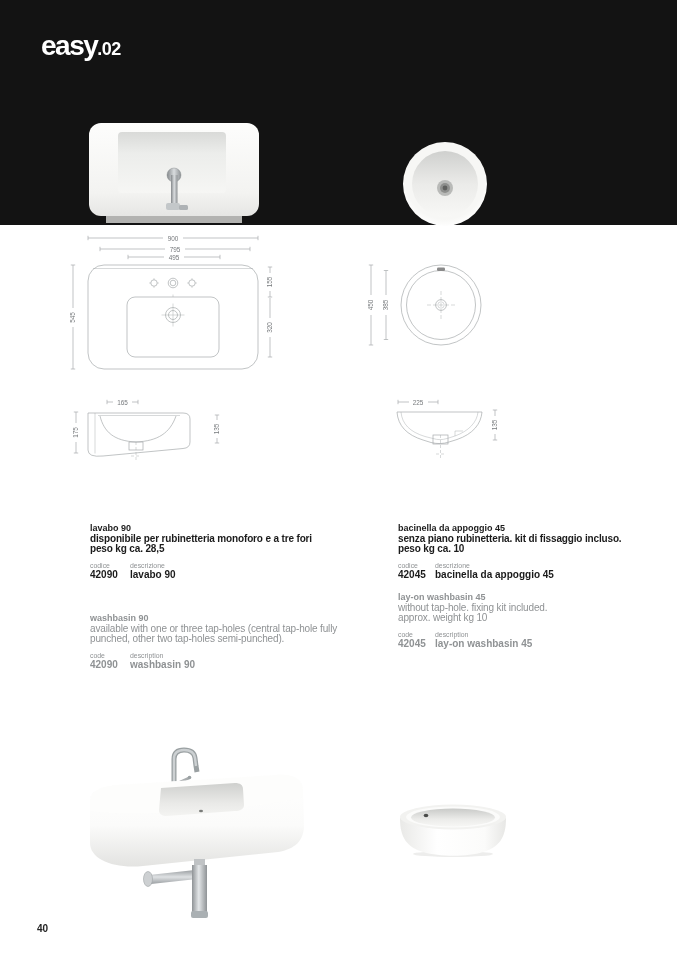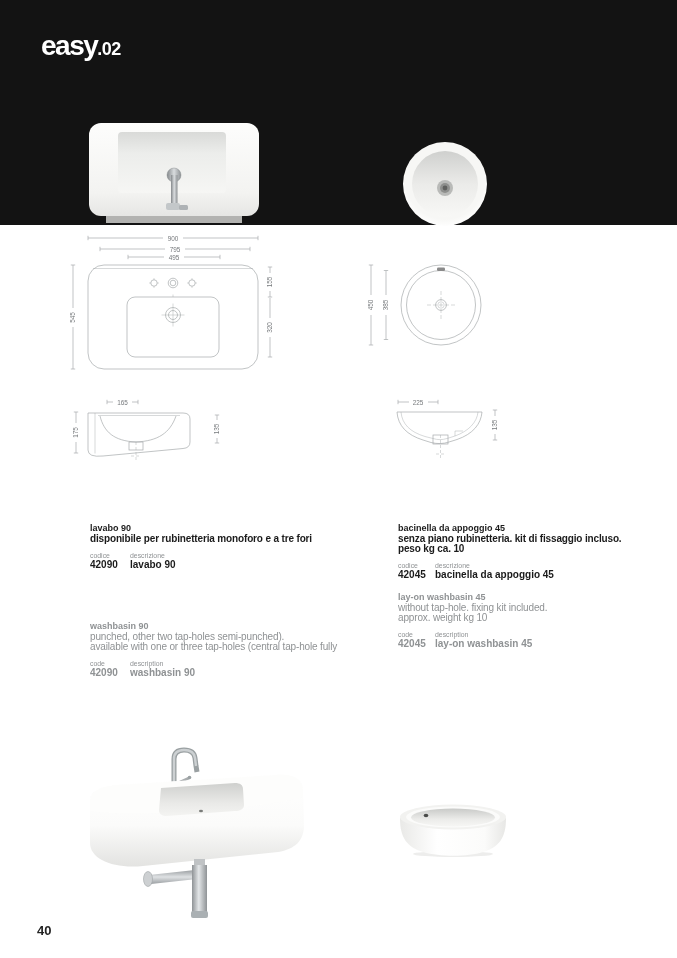--- a/index.html
+++ b/index.html
@@ -22,21 +22,21 @@
   .en { color:#8f9294; }
   .en .t-line { font-weight:normal; }
   .tbl { margin-top:7px; }
   .tbl-row { display:flex; }
   .tbl-label { font-size:6.9px; color:#8f9294; line-height:9px; }
   .tbl-value { font-size:10px; font-weight:bold; line-height:10.5px; white-space:nowrap; }
   .c1-left  { width:40px; flex:0 0 40px; }
   .c1-right { width:37px; flex:0 0 37px; }
   .en .tbl-value { color:#8f9294; }
 
-  .page-num { position:absolute; left:37px; top:923px; font-size:13px; font-weight:bold; color:#242424; }
+  .page-num { position:absolute; left:37px; top:923px; font-size:10px; font-weight:bold; color:#242424; }
 
   
   .dwg path, .dwg line, .dwg rect.o, .dwg circle { stroke:#a6aaac; stroke-width:0.7; fill:none; }
   .dwg .thin { stroke-width:0.45; }
   .dwg .mask { fill:#ffffff; stroke:none; }
   .dwg text { font-size:6.4px; fill:#76797c; stroke:none; font-family:"Liberation Sans",sans-serif; }
   .dwg .dark { fill:#8a8a8a; stroke:none; }
 </style>
 </head>
 <body>
@@ -178,36 +178,37 @@
     <rect class="o" x="48" y="43" width="15" height="9"></rect>
     <path class="thin" d="M55.5,43 V66 M51,62 H60" stroke-dasharray="3 2"></path>
     <path d="M110,18 V48 M107.8,18 H112.2 M107.8,48 H112.2"></path>
     <rect class="mask" x="106" y="24" width="8" height="18"></rect>
     <text transform="rotate(-90 110 33)" x="110" y="35.3" text-anchor="middle">135</text>
   </svg>
 
   <div class="block it" style="left:90px; top:523px;">
     <div class="t-title">lavabo 90</div>
     <div class="t-line">disponibile per rubinetteria monoforo e a tre fori</div>
+    <div class="t-line">peso kg ca. 28,5</div>
     <div class="tbl">
       <div class="tbl-row">
         <span class="tbl-label c1-left">codice</span>
         <span class="tbl-label">descrizione</span>
       </div>
       <div class="tbl-row">
         <span class="tbl-value c1-left">42090</span>
         <span class="tbl-value">lavabo 90</span>
       </div>
     </div>
   </div>
 
-  <div class="block en" style="left:90px; top:613px;margin-top:8px;">
+  <div class="block en" style="left:90px; top:613px;">
     <div class="t-title">washbasin 90</div>
+    <div class="t-line">available with one or three tap-holes (central tap-hole fully</div>
     <div class="t-line">punched, other two tap-holes semi-punched).</div>
-    <div class="t-line">available with one or three tap-holes (central tap-hole fully</div>
     <div class="tbl">
       <div class="tbl-row">
         <span class="tbl-label c1-left">code</span>
         <span class="tbl-label">description</span>
       </div>
       <div class="tbl-row">
         <span class="tbl-value c1-left">42090</span>
         <span class="tbl-value">washbasin 90</span>
       </div>
     </div>

